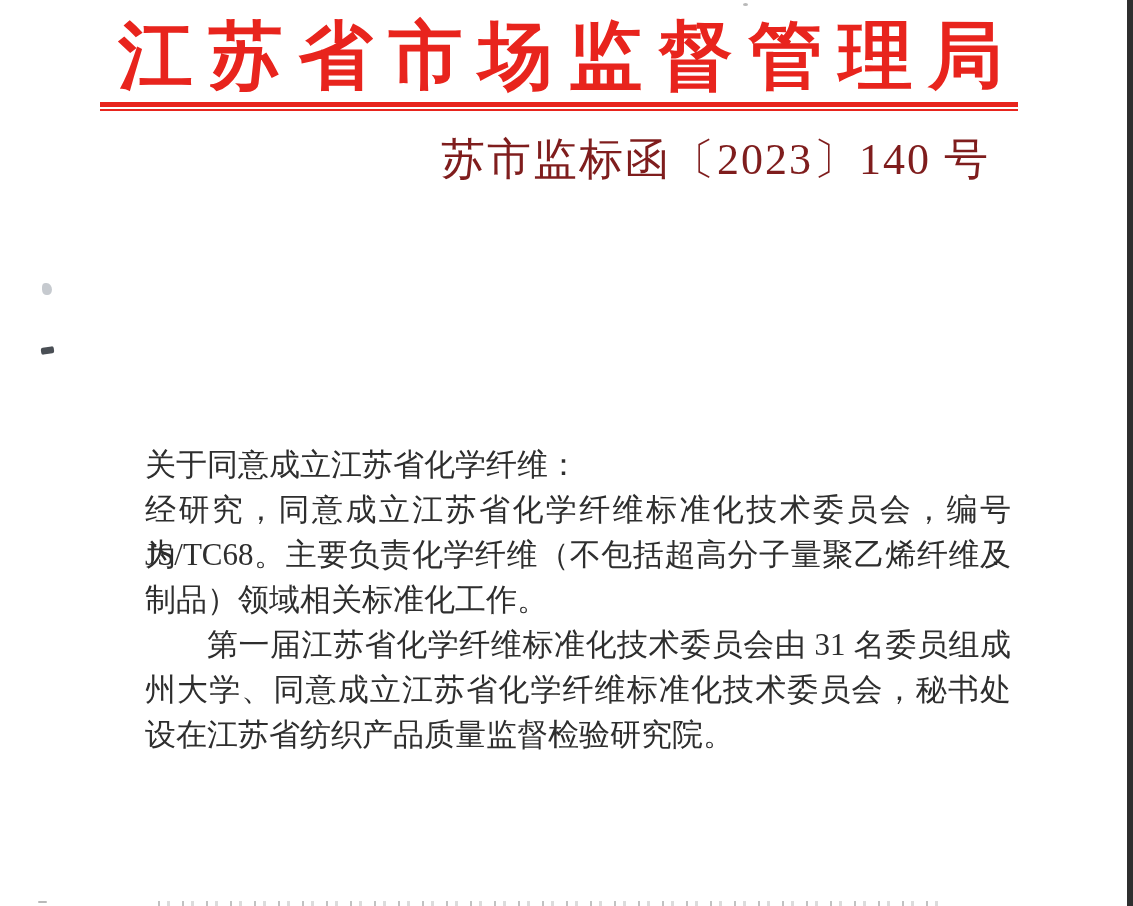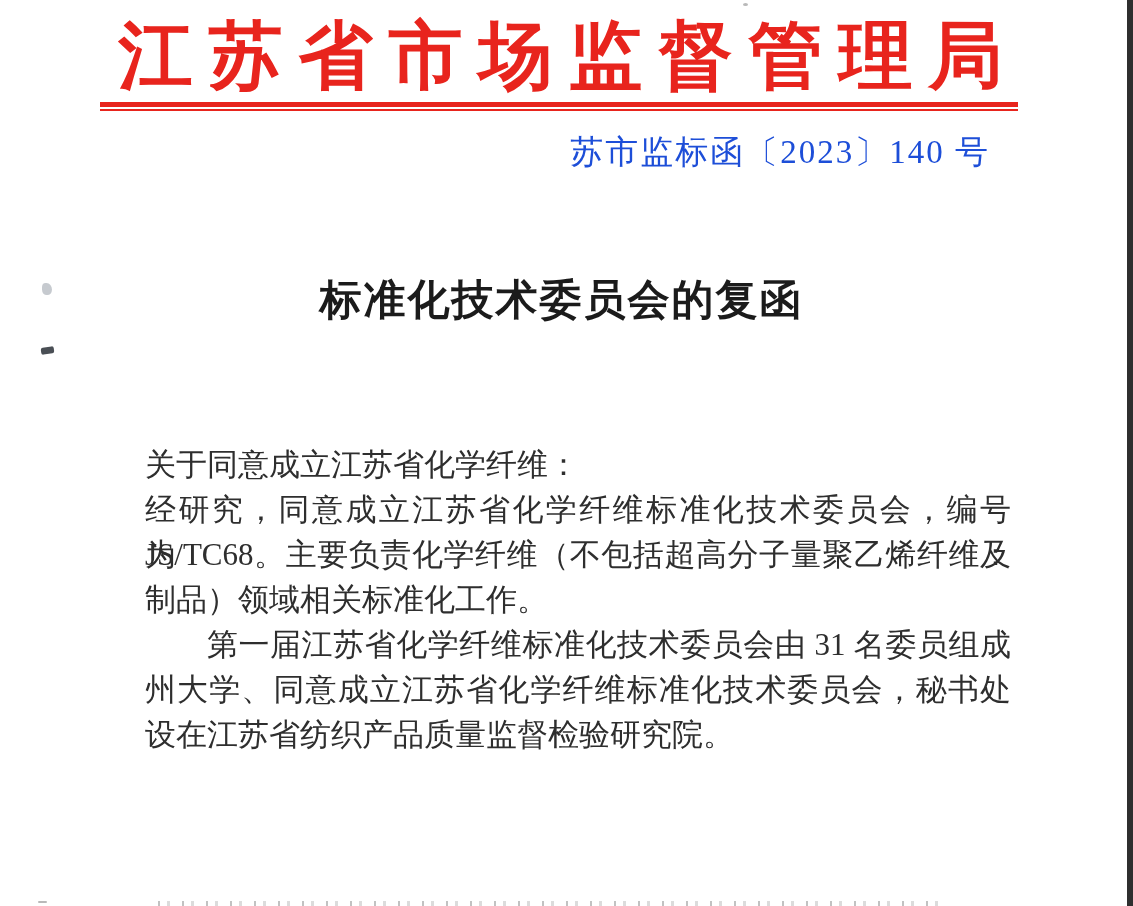--- a/index.html
+++ b/index.html
@@ -29,21 +29,21 @@
     color:#e8241d;
     white-space:nowrap;
   }
   .red-rule{position:absolute;left:100px;top:102px;width:918px;}
   .red-rule .rule-thick{height:5px;background:#e8241d;}
   .red-rule .rule-gap{height:2px;background:#ffffff;}
   .red-rule .rule-thin{height:2px;background:#e8241d;}
   
   .doc-number{
     position:absolute;top:130px;right:143px;
-    font-size:33px;color:#1d4ed8;
+    font-size:44px;color:#7f1d1d;
     letter-spacing:2px;white-space:nowrap;
   }
   
   .doc-title{
     position:absolute;top:272px;left:0;right:10px;
     text-align:center;
     font-size:42px;font-weight:bold;color:#1b1b1b;
     line-height:57px;letter-spacing:2px;
   }
   
@@ -85,21 +85,20 @@
 
   <div class="red-rule">
     <div class="rule-thick"></div>
     <div class="rule-gap"></div>
     <div class="rule-thin"></div>
   </div>
 
   <div class="doc-number">苏市监标函〔2023〕140 号</div>
 
   <div class="doc-title">
-    <div>标准化技术委员会的复函</div>
   </div>
 
   <div class="body-block">
     <div class="body-line">关于同意成立江苏省化学纤维：</div>
     <div class="body-line fill">经研究，同意成立江苏省化学纤维标准化技术委员会，编号为：</div>
     <div class="body-line fill">JS/TC68。主要负责化学纤维（不包括超高分子量聚乙烯纤维及</div>
     <div class="body-line">制品）领域相关标准化工作。</div>
     <div class="body-line fill indent">第一届江苏省化学纤维标准化技术委员会由 31 名委员组成</div>
     <div class="body-line fill">州大学、同意成立江苏省化学纤维标准化技术委员会，秘书处</div>
     <div class="body-line">设在江苏省纺织产品质量监督检验研究院。</div>

